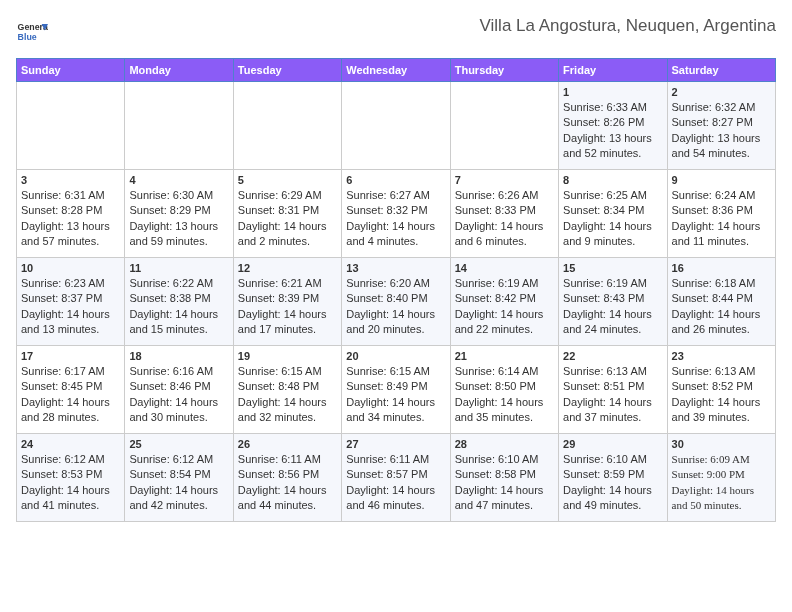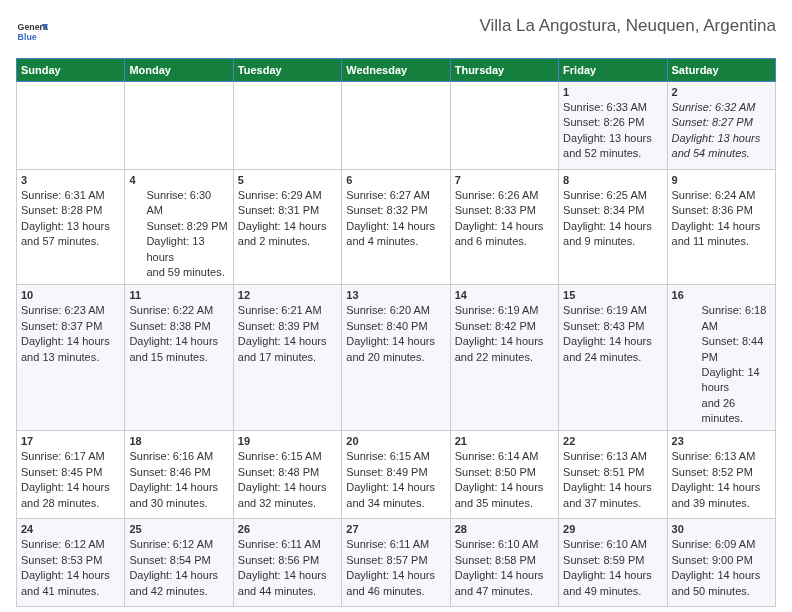--- a/index.html
+++ b/index.html
@@ -36,21 +36,21 @@
     .subtitle {
       font-size: 17px;
       color: #555;
     }
     table {
       width: 100%;
       border-collapse: collapse;
       table-layout: fixed;
     }
     th {
-      background-color: #15803d;
+      background-color: #8b5cf6;
       color: #fff;
       font-size: 11px;
       font-weight: bold;
       padding: 5px 4px;
       text-align: left;
       border: 1px solid #5080cc;
     }
     td {
       vertical-align: top;
       border: 1px solid #ccc;
@@ -118,37 +118,37 @@
         <td class="empty-cell"></td>
         <td>
           <span class="day-num">1</span>
           <div class="day-info" style="white-space: pre-line;">Sunrise: 6:33 AM
 Sunset: 8:26 PM
 Daylight: 13 hours
 and 52 minutes.</div>
         </td>
         <td>
           <span class="day-num">2</span>
-          <div class="day-info" style="white-space: pre-line; font-style: italic;">Sunrise: 6:32 AM
+          <div class="day-info" style="white-space: pre-line;">Sunrise: 6:32 AM
 Sunset: 8:27 PM
 Daylight: 13 hours
 and 54 minutes.</div>
         </td>
       </tr>
       <tr>
         <td>
           <span class="day-num">3</span>
           <div class="day-info" style="white-space: pre-line;">Sunrise: 6:31 AM
 Sunset: 8:28 PM
 Daylight: 13 hours
 and 57 minutes.</div>
         </td>
         <td>
           <span class="day-num">4</span>
-          <div class="day-info" style="white-space: pre-line; margin-left: 17px;">Sunrise: 6:30 AM
+          <div class="day-info" style="white-space: pre-line;">Sunrise: 6:30 AM
 Sunset: 8:29 PM
 Daylight: 13 hours
 and 59 minutes.</div>
         </td>
         <td>
           <span class="day-num">5</span>
           <div class="day-info" style="white-space: pre-line;">Sunrise: 6:29 AM
 Sunset: 8:31 PM
 Daylight: 14 hours
 and 2 minutes.</div>
@@ -220,21 +220,21 @@
         </td>
         <td>
           <span class="day-num">15</span>
           <div class="day-info" style="white-space: pre-line;">Sunrise: 6:19 AM
 Sunset: 8:43 PM
 Daylight: 14 hours
 and 24 minutes.</div>
         </td>
         <td>
           <span class="day-num">16</span>
-          <div class="day-info" style="white-space: pre-line; margin-left: 30px;">Sunrise: 6:18 AM
+          <div class="day-info" style="white-space: pre-line;">Sunrise: 6:18 AM
 Sunset: 8:44 PM
 Daylight: 14 hours
 and 26 minutes.</div>
         </td>
       </tr>
       <tr>
         <td>
           <span class="day-num">17</span>
           <div class="day-info" style="white-space: pre-line;">Sunrise: 6:17 AM
 Sunset: 8:45 PM
@@ -322,20 +322,20 @@
         </td>
         <td>
           <span class="day-num">29</span>
           <div class="day-info" style="white-space: pre-line;">Sunrise: 6:10 AM
 Sunset: 8:59 PM
 Daylight: 14 hours
 and 49 minutes.</div>
         </td>
         <td>
           <span class="day-num">30</span>
-          <div class="day-info" style="white-space: pre-line;">Sunrise: 6:09 AM
+          <div class="day-info" style="white-space: pre-line; font-family: Liberation Serif, serif;">Sunrise: 6:09 AM
 Sunset: 9:00 PM
 Daylight: 14 hours
 and 50 minutes.</div>
         </td>
       </tr>
     </tbody>
 </table>
 
 </body></html>

